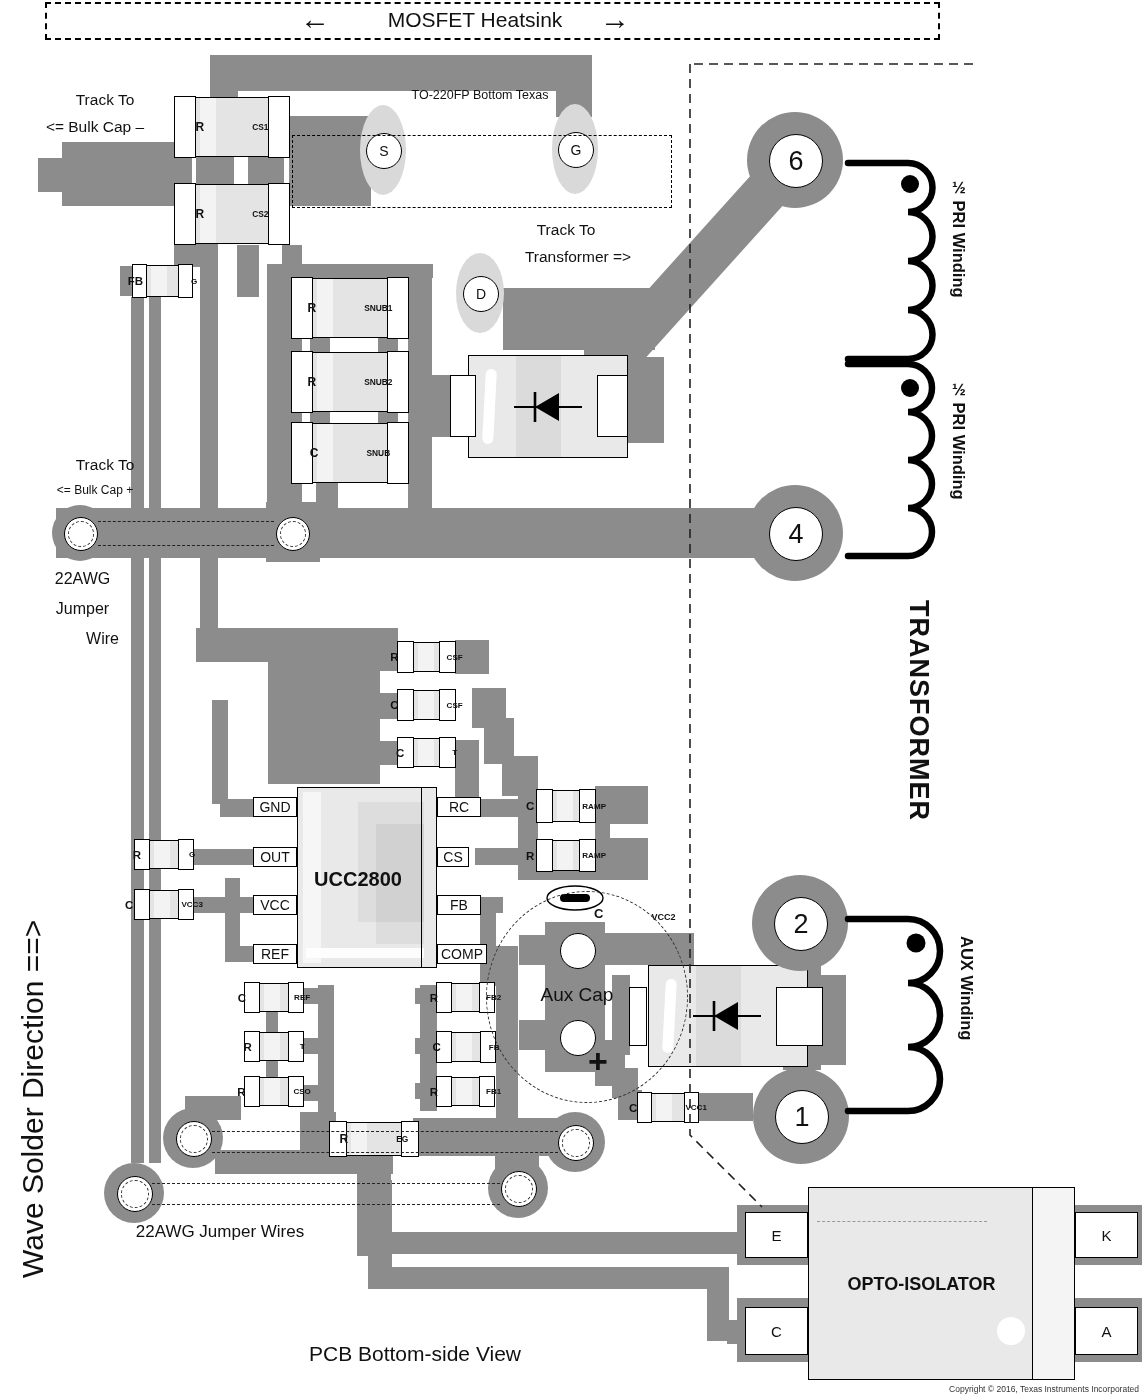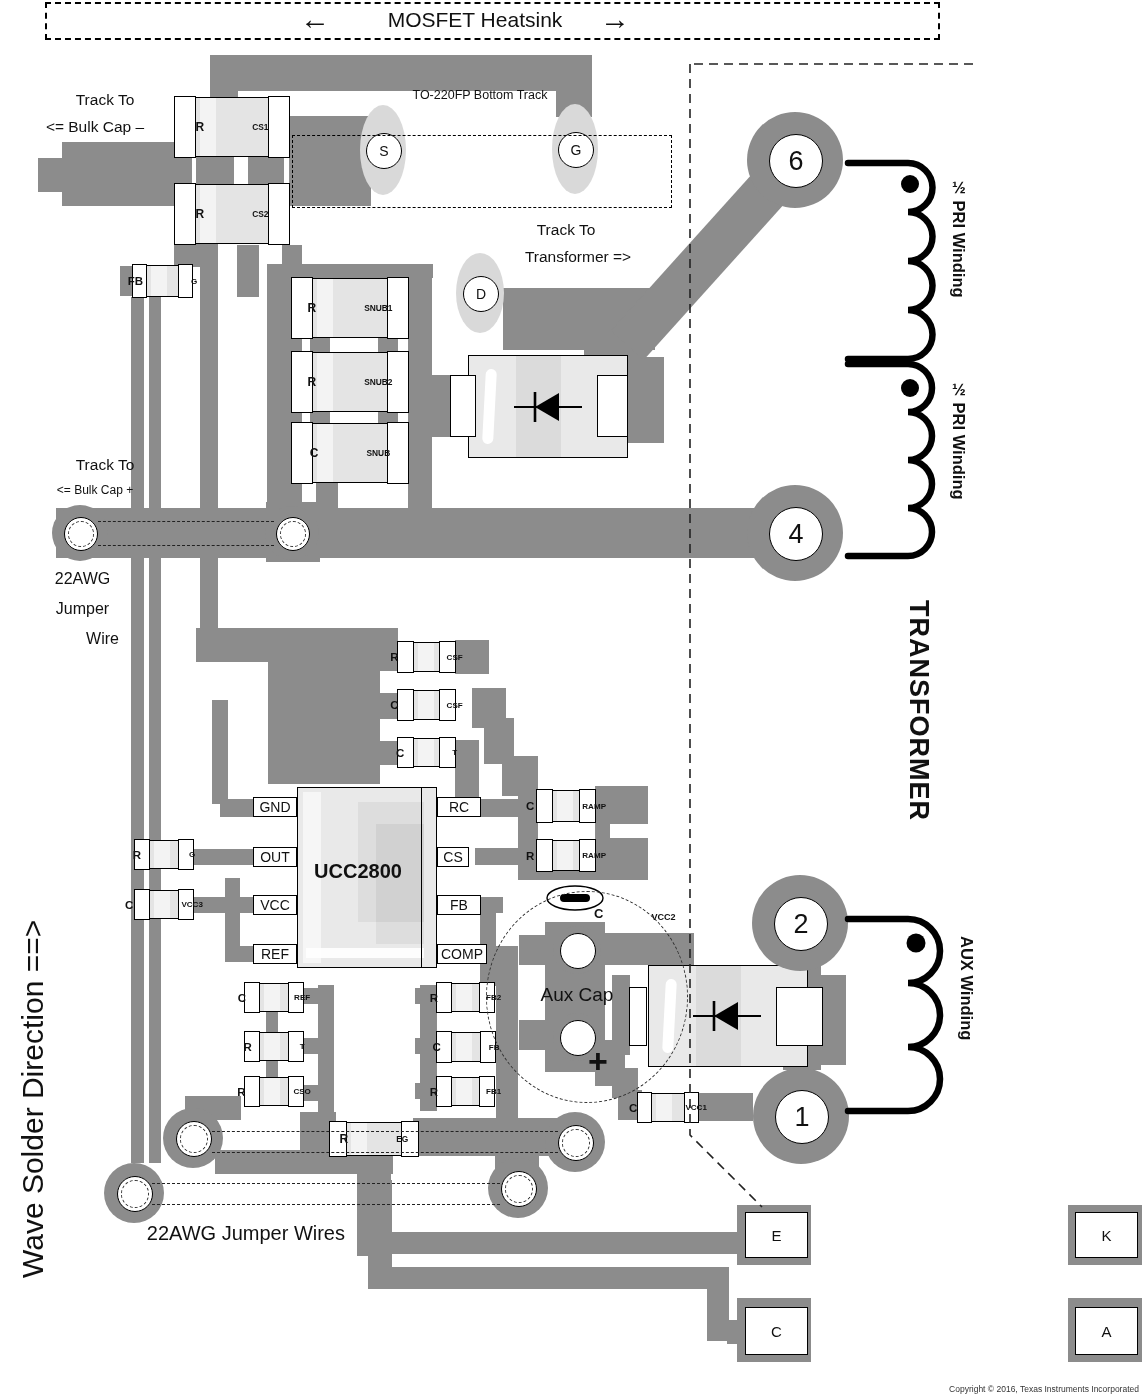--- a/index.html
+++ b/index.html
@@ -342,33 +342,39 @@
         </div>
       </div>
     </div>
 
   <div class="body-block" id="ic-body" style="left:297px;top:787px;width:140px;height:181px;">
     <div style="position:absolute;left:5px;top:4px;width:18px;bottom:4px;background:rgba(255,255,255,.6);"></div>
     <div style="position:absolute;left:60px;top:14px;width:66px;height:120px;background:rgba(0,0,0,.05);"></div>
     <div style="position:absolute;left:78px;top:36px;width:48px;height:120px;background:rgba(0,0,0,.05);"></div>
     <div style="position:absolute;left:8px;top:160px;width:118px;height:10px;background:rgba(255,255,255,.9);"></div>
     <div style="position:absolute;left:123px;top:0;bottom:0;width:0;border-left:1.4px solid #000;"></div>
-    <div class="txt ctr" style="left:0;right:18px;top:72px;font-weight:bold;font-size:20px;">UCC2800</div>
+    <div class="txt ctr" style="left:0;right:18px;top:80px;font-weight:bold;font-size:20px;">UCC2800</div>
   </div>
   <div id="ic-pins">
       <div class="pin" style="left: 253px; top: 797px; width: 44px; height: 20px;">GND</div>
       <div class="pin" style="left: 253px; top: 847px; width: 44px; height: 20px;">OUT</div>
       <div class="pin" style="left: 253px; top: 895px; width: 44px; height: 20px;">VCC</div>
       <div class="pin" style="left: 253px; top: 944px; width: 44px; height: 20px;">REF</div>
       <div class="pin" style="left: 437px; top: 797px; width: 44px; height: 20px;">RC</div>
       <div class="pin" style="left: 437px; top: 847px; width: 32px; height: 20px;">CS</div>
       <div class="pin" style="left: 437px; top: 895px; width: 44px; height: 20px;">FB</div>
       <div class="pin" style="left: 437px; top: 944px; width: 50px; height: 20px;">COMP</div>
     </div>
 
+  <div class="body-block" style="left:808px;top:1187px;width:267px;height:193px;">
+    <div style="position:absolute;right:0;top:0;bottom:0;width:41px;background:rgba(255,255,255,.5);border-left:1.4px solid #000;"></div>
+    <div style="position:absolute;left:8px;top:33px;width:170px;border-top:1.5px dashed #999;"></div>
+    <div style="position:absolute;left:188px;top:129px;width:28px;height:28px;border-radius:50%;background:#fff;"></div>
+    <div class="txt ctr" style="left:5px;width:215px;top:86px;font-weight:bold;font-size:18px;">OPTO-ISOLATOR</div>
+  </div>
   <div id="opto-pads">
       <div class="pin" style="left: 745px; top: 1212px; width: 63px; height: 46px; font-size: 15px;">E</div>
       <div class="pin" style="left: 745px; top: 1307px; width: 63px; height: 48px; font-size: 15px;">C</div>
       <div class="pin" style="left: 1075px; top: 1212px; width: 63px; height: 46px; font-size: 15px;">K</div>
       <div class="pin" style="left: 1075px; top: 1307px; width: 63px; height: 48px; font-size: 15px;">A</div>
     </div>
 
   <div id="diodes">
       <div class="body-block" style="left: 468px; top: 355px; width: 160px; height: 103px; border-width: 1.4px;">
         <div style="position: absolute; left: 30%; top: 0px; width: 28%; height: 100%; background: rgba(0, 0, 0, 0.06);"></div>
@@ -440,38 +446,39 @@
       <div class="dashline" style="left: 98px; top: 545px; width: 176px; height: 0px;"></div>
       <div class="dashline" style="left: 212px; top: 1131px; width: 346px; height: 0px;"></div>
       <div class="dashline" style="left: 212px; top: 1152px; width: 346px; height: 0px;"></div>
       <div class="dashline" style="left: 152px; top: 1183px; width: 348px; height: 0px;"></div>
       <div class="dashline" style="left: 152px; top: 1204px; width: 348px; height: 0px;"></div>
     </div>
 
   <div class="txt" style="left:300px;top:2px;font-size:30px;">←</div>
   <div class="txt ctr" style="left:360px;width:230px;top:8px;font-size:21px;">MOSFET Heatsink</div>
   <div class="txt" style="left:600px;top:2px;font-size:30px;">→</div>
-  <div class="txt ctr" style="left:390px;width:180px;top:88px;font-size:12.5px;">TO-220FP Bottom Track</div>
+  <div class="txt ctr" style="left:390px;width:180px;top:88px;font-size:12.5px;">TO-220FP Bottom Texas</div>
 
   <div class="txt ctr" style="left:25px;width:160px;top:91px;font-size:15.5px;">Track To</div>
   <div class="txt ctr" style="left:10px;width:170px;top:118px;font-size:15.5px;">&lt;=  Bulk Cap –</div>
   <div class="txt ctr" style="left:466px;width:200px;top:221px;font-size:15.5px;">Track To</div>
   <div class="txt ctr" style="left:458px;width:240px;top:248px;font-size:15.5px;">Transformer  =&gt;</div>
   <div class="txt ctr" style="left:25px;width:160px;top:456px;font-size:15.5px;">Track To</div>
   <div class="txt ctr" style="left:10px;width:170px;top:483px;font-size:12px;">&lt;=  Bulk Cap +</div>
   <div class="txt ctr" style="left:25px;width:115px;top:570px;font-size:16px;">22AWG</div>
   <div class="txt ctr" style="left:25px;width:115px;top:600px;font-size:16px;">Jumper</div>
   <div class="txt ctr" style="left:45px;width:115px;top:630px;font-size:16px;">Wire</div>
-  <div class="txt ctr" style="left:95px;width:250px;top:1222px;font-size:20px;text-align:right;">22AWG Jumper Wires</div>
+  <div class="txt ctr" style="left:95px;width:250px;top:1222px;font-size:17px;">22AWG Jumper Wires</div>
   <div class="txt" style="left:517px;width:120px;top:984px;text-align:center;font-size:19px;">Aux Cap</div>
   <div class="txt" style="left:588px;top:1042px;font-size:34px;font-weight:bold;">+</div>
   <div class="txt" style="left:582px;top:906px;font-size:13px;font-weight:bold;margin-left:12px;"><span>C</span><span class="sub">VCC2</span></div>
 
   <div class="txt vert" style="left:16px;top:788px;height:490px;font-size:30px;transform:rotate(180deg);">Wave Solder Direction ==&gt;</div>
   <div class="txt vert" style="left:903px;top:600px;height:335px;font-size:27px;font-weight:bold;letter-spacing:1px;">TRANSFORMER</div>
   <div id="winding-labels">
       <div class="txt vert" style="left: 942px; top: 178px; width: 26px; height: 160px; font-weight: bold; font-size: 16.5px;">½ PRI Winding</div>
       <div class="txt vert" style="left: 942px; top: 380px; width: 26px; height: 160px; font-weight: bold; font-size: 16.5px;">½ PRI Winding</div>
       <div class="txt vert" style="left: 950px; top: 936px; width: 26px; height: 160px; font-weight: bold; font-size: 16.5px;">AUX Winding</div>
     </div>
 
+  <div class="txt ctr" style="left:215px;width:400px;top:1342px;font-size:21px;">PCB Bottom-side View</div>
   <div class="txt" style="right:4px;bottom:2px;font-size:8.5px;color:#333;">Copyright © 2016, Texas Instruments Incorporated</div>
 </div>
 
 </body></html>

